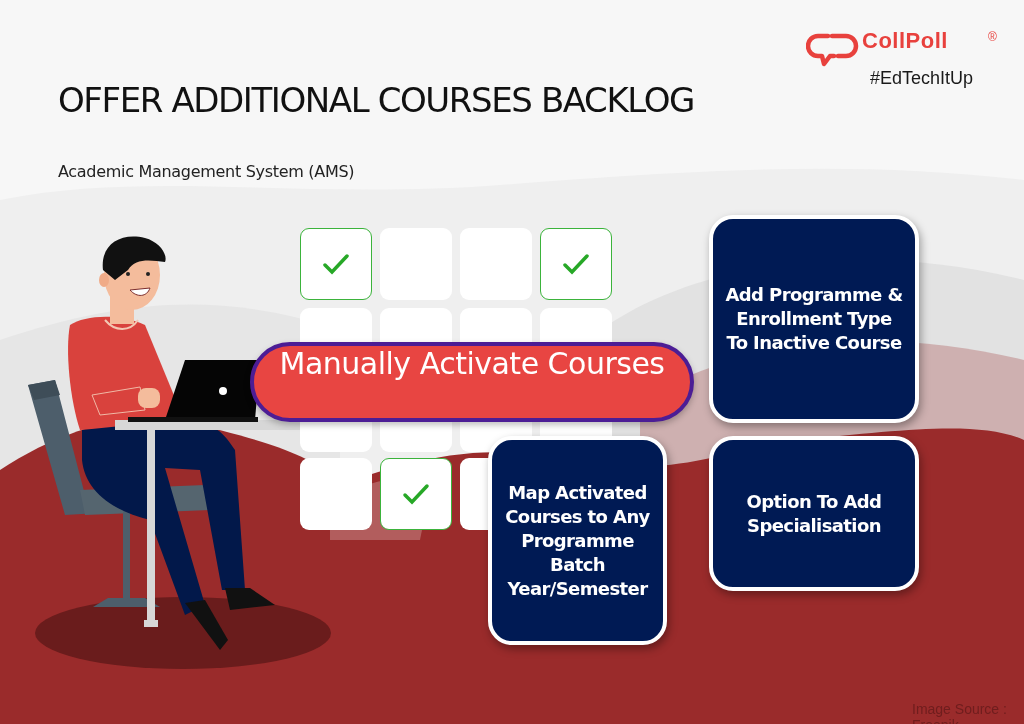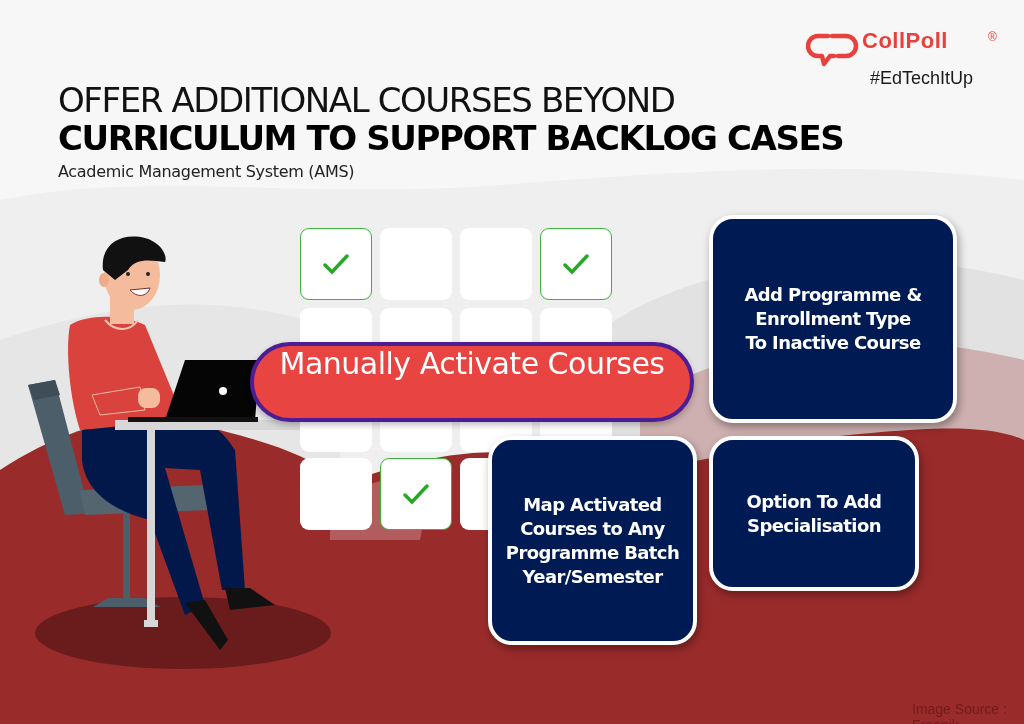--- a/index.html
+++ b/index.html
@@ -48,22 +48,21 @@
   <div class="logo">
     <svg class="logo-icon" width="54" height="40" viewBox="0 0 54 40">
       <path d="M22 4 H12 A10 10 0 0 0 12 24 H16 L18 32 L24 24 H28" fill="none" stroke="#e8413d" stroke-width="4.5" stroke-linecap="round" stroke-linejoin="round"></path>
       <path d="M26 4 H40 A10 10 0 0 1 40 24 H32" fill="none" stroke="#e8413d" stroke-width="4.5" stroke-linecap="round"></path>
     </svg>
     <span class="logo-word">CollPoll</span>
     <span class="logo-reg">®</span>
     <span class="logo-tag">#EdTechItUp</span>
   </div>
 
-  <div class="title1">OFFER ADDITIONAL COURSES BEYOND</div>
-  <div class="title2">CURRICULUM TO SUPPORT BACKLOG CASES</div>
+  <div class="title1">OFFER ADDITIONAL COURSES BACKLOG</div>
   <div class="subtitle">Academic Management System (AMS)</div>
 
   <div>
     <div class="tile checked" style="left:300px;top:228px;">
       <div class="check">
           <svg width="28" height="22" viewBox="0 0 28 22">
             <path d="M3 12 L10 19 L25 3" fill="none" stroke="#27a827" stroke-width="3.5" stroke-linecap="round"></path>
           </svg>
         </div>
     </div>
@@ -133,26 +132,26 @@
 
     <path d="M185 140 L260 140 L255 200 L165 200 Z" fill="#050505"></path>
     <rect x="128" y="197" width="130" height="5" fill="#111"></rect>
     <circle cx="223" cy="171" r="4" fill="#fff"></circle>
   </svg>
 
   <div class="pill">
     <span>Manually Activate Courses</span>
   </div>
 
-  <div class="card" style="left:709px;top:215px;width:248px;height:208px;">
+  <div class="card" style="left:709px;top:215px;width:210px;height:208px;">
     <span>Add Programme &amp;
 Enrollment Type
 To Inactive Course</span>
   </div>
-  <div class="card" style="left:488px;top:436px;width:209px;height:209px;">
+  <div class="card" style="left:488px;top:436px;width:179px;height:209px;">
     <span>Map Activated
 Courses to Any
 Programme Batch
 Year/Semester</span>
   </div>
   <div class="card" style="left:709px;top:436px;width:210px;height:155px;">
     <span>Option To Add
 Specialisation</span>
   </div>
 

